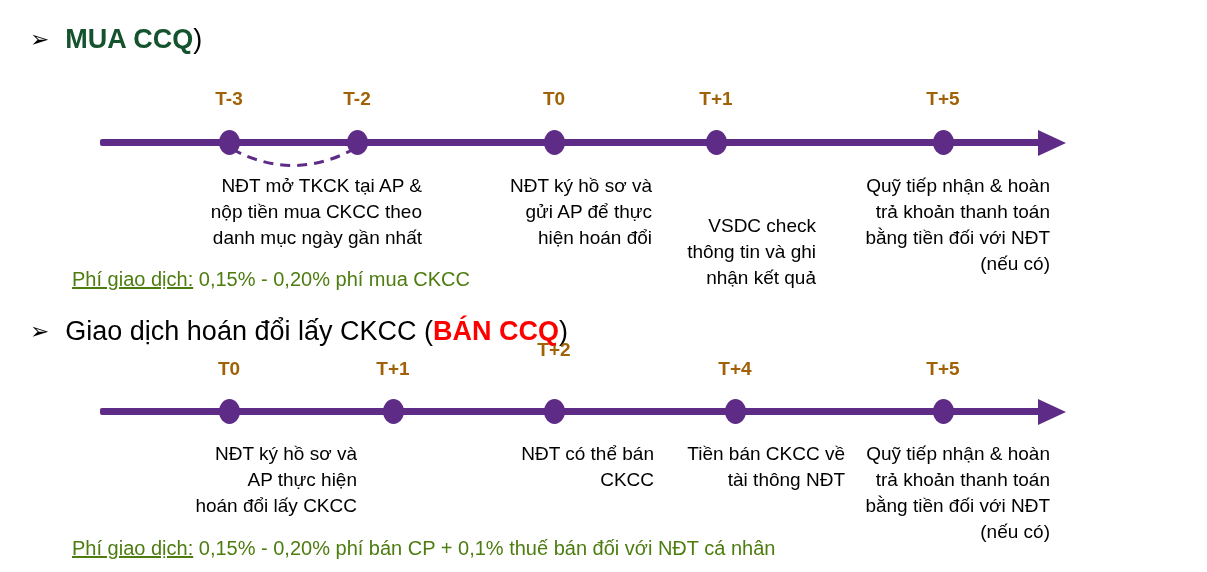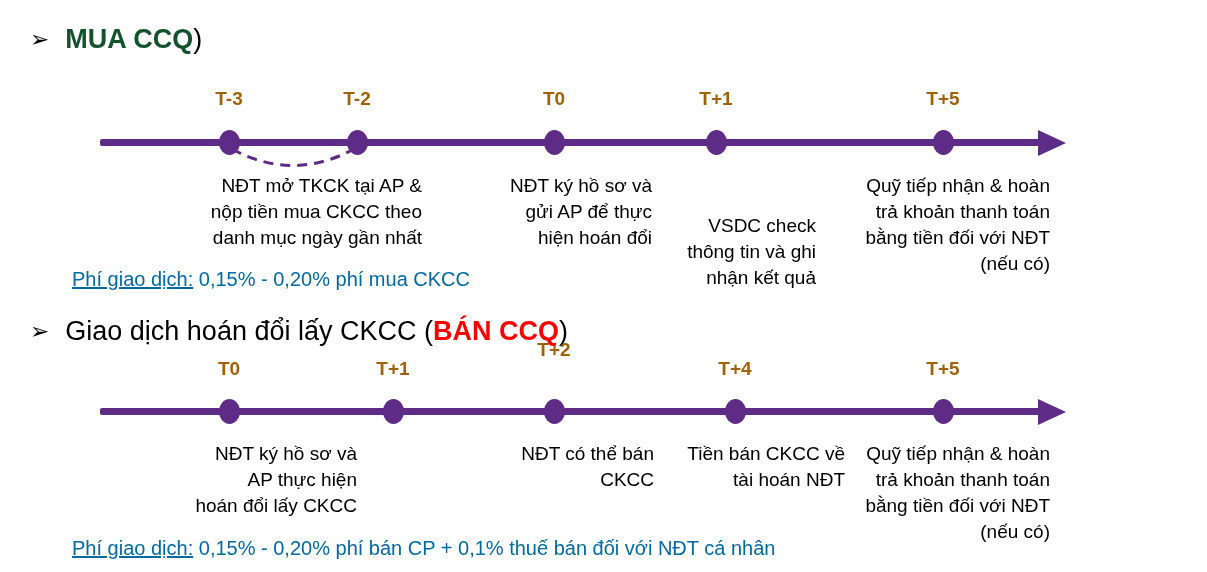--- a/index.html
+++ b/index.html
@@ -39,21 +39,21 @@
   .tl-dot{
     position:absolute;width:21px;height:25px;margin-left:-10px;
     background:#5E2C87;border-radius:50%;
   }
   .note{
     position:absolute;text-align:right;
     font-size:19px;line-height:26px;color:#000;
   }
   .note div{white-space:nowrap;}
   .fee{
-    position:absolute;left:72px;font-size:20px;color:#0369a1;white-space:nowrap;
+    position:absolute;left:72px;font-size:20px;color:#4d7c0f;white-space:nowrap;
   }
   .fee .fee-label{text-decoration:underline;}
   .arc-svg{position:absolute;}
 </style>
 </head>
 <body>
 
 <div class="slide">
 
   <div class="title" style="top:22px;">
@@ -130,21 +130,21 @@
     <div>NĐT ký hồ sơ và</div>
     <div>AP thực hiện</div>
     <div>hoán đổi lấy CKCC</div>
   </div>
   <div class="note" style="left:454px;top:441px;width:200px;">
     <div>NĐT có thể bán</div>
     <div>CKCC</div>
   </div>
   <div class="note" style="left:625px;top:441px;width:220px;">
     <div>Tiền bán CKCC về</div>
-    <div>tài hoán NĐT</div>
+    <div>tài thông NĐT</div>
   </div>
   <div class="note" style="left:820px;top:441px;width:230px;">
     <div>Quỹ tiếp nhận &amp; hoàn</div>
     <div>trả khoản thanh toán</div>
     <div>bằng tiền đối với NĐT</div>
     <div>(nếu có)</div>
   </div>
 
   <div class="fee" style="top:537px;">
     <span class="fee-label">Phí giao dịch:</span><span> 0,15% - 0,20% phí bán CP + 0,1% thuế bán đối với NĐT cá nhân</span>

